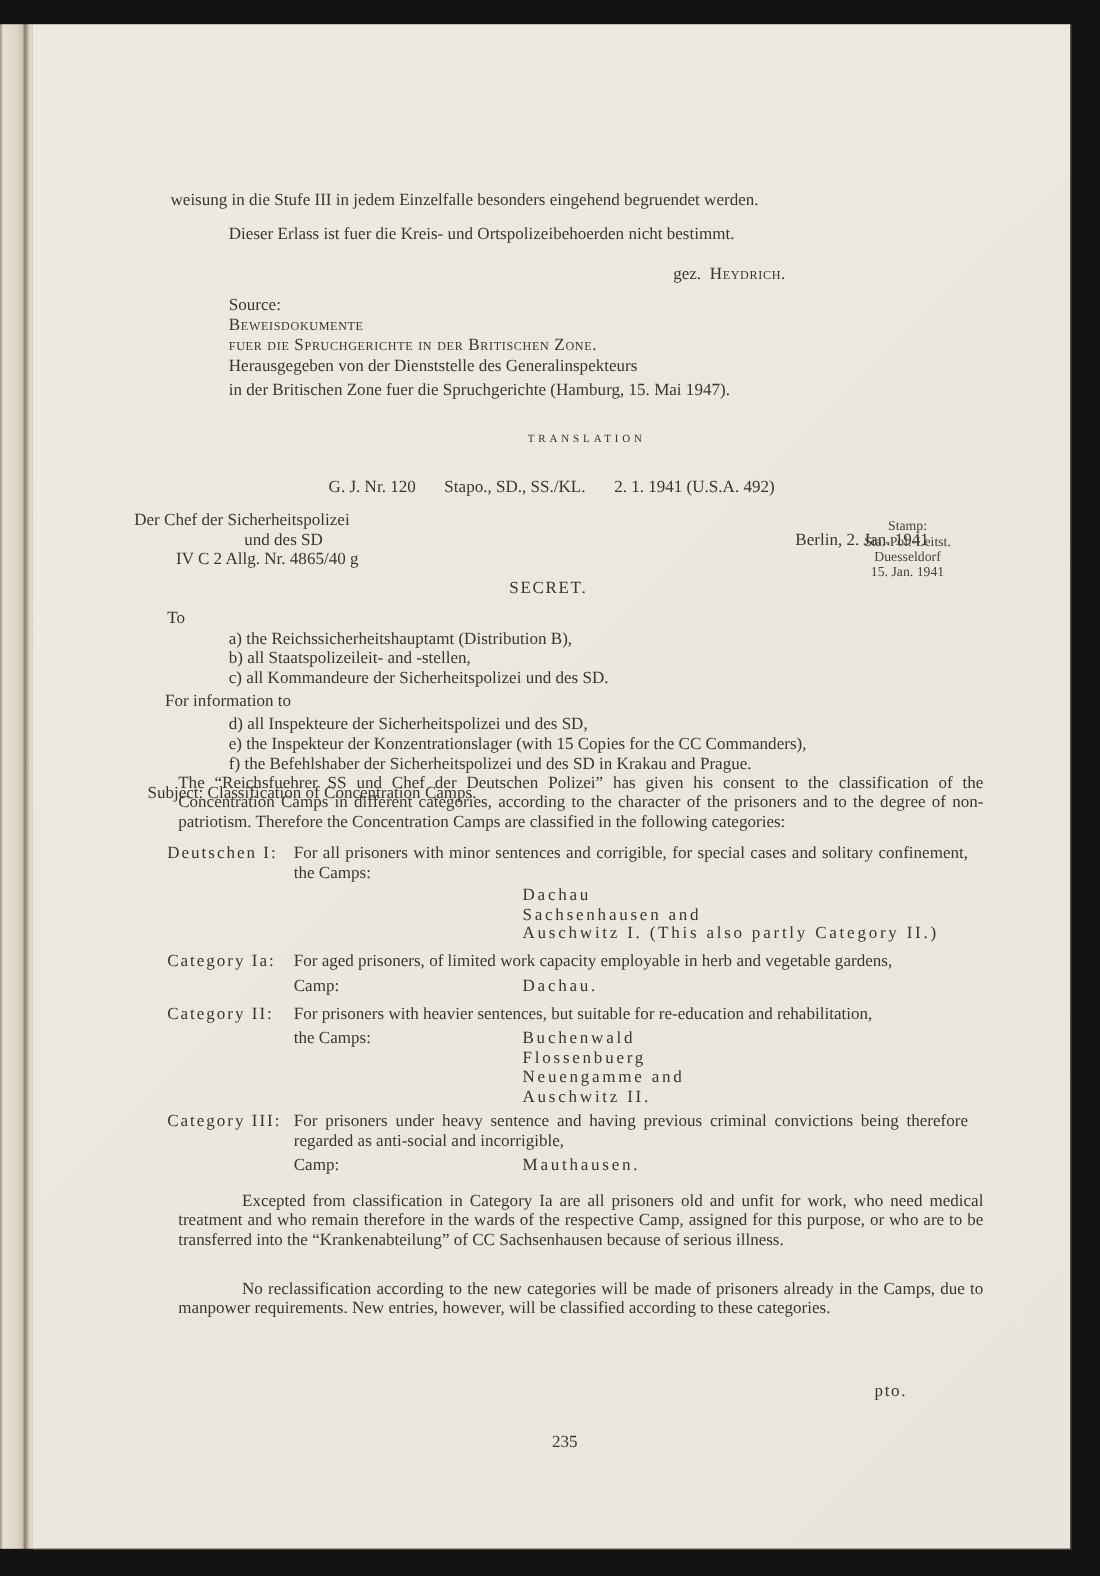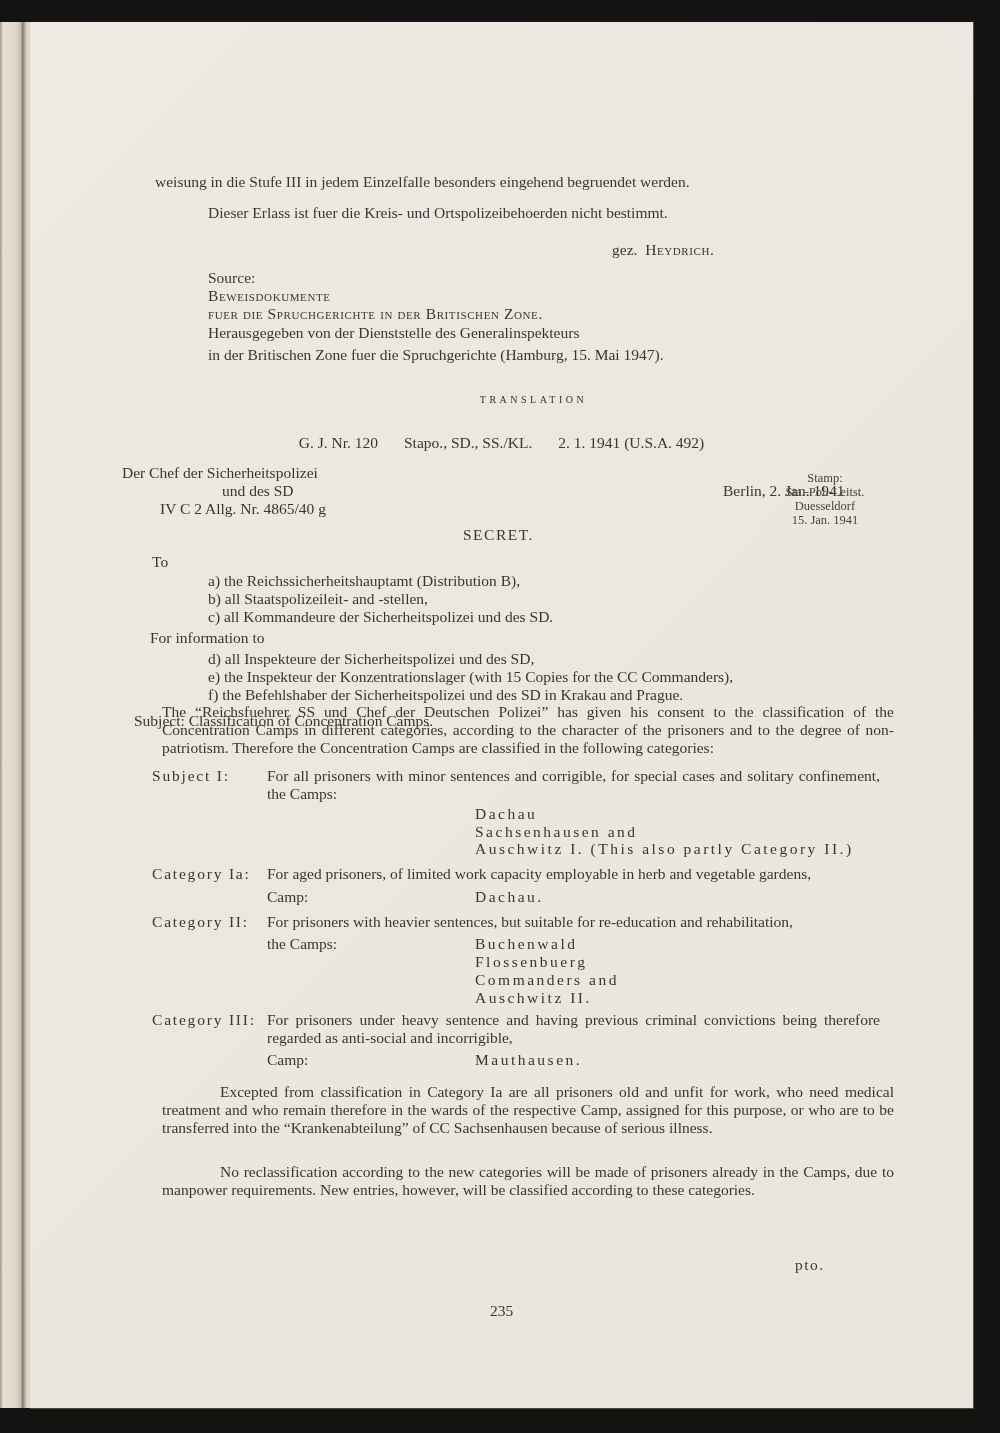--- a/index.html
+++ b/index.html
@@ -19,21 +19,21 @@
   .refpart{display:inline-block;margin:0 13px;}
   .stamp{position:absolute;left:700px;top:449px;width:190px;text-align:center;
     font-size:12.5px;line-height:14px;color:#45423b;}
   .cat{position:absolute;left:120px;width:732px;font-size:15.5px;color:#393630;}
   .cat-label{position:absolute;left:2px;top:0;letter-spacing:1.8px;white-space:nowrap;}
   .cat-desc{margin-left:117px;width:613px;text-align:justify;line-height:18px;}
   .camp{position:absolute;left:325px;letter-spacing:2.5px;white-space:nowrap;}
   .camp-sub{position:absolute;left:117px;white-space:nowrap;}
   .spaced{letter-spacing:1.5px;}
   .pagenum{position:absolute;left:0;width:943px;text-align:center;top:1280px;
-    font-size:15.5px;color:#393630;}
+    font-size:15.5px;color:#393630;padding-left:12px;}
 </style>
 </head>
 <body>
 
 <div class="scan">
   <div class="edge-strip"></div>
 
   <div class="page">
 
     <div class="t" style="left:125px;top:115px">weisung in die Stufe III in jedem Einzelfalle besonders eingehend begruendet werden.</div>
@@ -68,41 +68,41 @@
     <div class="t" style="left:120px;top:571px">For information to</div>
     <div class="t" style="left:178px;top:592px">d) all Inspekteure der Sicherheitspolizei und des SD,</div>
     <div class="t" style="left:178px;top:610px">e) the Inspekteur der Konzentrationslager (with 15 Copies for the CC Commanders),</div>
     <div class="t" style="left:178px;top:628px">f) the Befehlshaber der Sicherheitspolizei und des SD in Krakau and Prague.</div>
 
     <div class="t" style="left:104px;top:654px">Subject: Classification of Concentration Camps.</div>
 
     <div class="para" style="left:120px;top:681px;width:732px">The “Reichsfuehrer SS und Chef der Deutschen Polizei” has given his consent to the classification of the Concentration Camps in different categories, according to the character of the prisoners and to the degree of non-patriotism. Therefore the Concentration Camps are classified in the following categories:</div>
 
     <div class="cat" style="top:745px">
-      <div class="cat-label">Subject I:</div>
+      <div class="cat-label">Deutschen I:</div>
       <div class="cat-desc">For all prisoners with minor sentences and corrigible, for special cases and solitary confinement, the Camps:</div>
       <div class="camp" style="top:38px">Dachau</div>
       <div class="camp" style="top:56px">Sachsenhausen and</div>
       <div class="camp" style="top:73px">Auschwitz I. (This also partly Category II.)</div>
     </div>
 
     <div class="cat" style="top:843px">
       <div class="cat-label">Category Ia:</div>
       <div class="cat-desc" style="text-align:left">For aged prisoners, of limited work capacity employable in herb and vegetable gardens,</div>
       <div class="camp-sub" style="top:23px">Camp:</div>
       <div class="camp" style="top:23px">Dachau.</div>
     </div>
 
     <div class="cat" style="top:891px">
       <div class="cat-label">Category II:</div>
       <div class="cat-desc" style="text-align:left">For prisoners with heavier sentences, but suitable for re-education and rehabilitation,</div>
       <div class="camp-sub" style="top:22px">the Camps:</div>
       <div class="camp" style="top:22px">Buchenwald</div>
       <div class="camp" style="top:40px">Flossenbuerg</div>
-      <div class="camp" style="top:58px">Commanders and</div>
+      <div class="camp" style="top:58px">Neuengamme and</div>
       <div class="camp" style="top:76px">Auschwitz II.</div>
     </div>
 
     <div class="cat" style="top:989px">
       <div class="cat-label">Category III:</div>
       <div class="cat-desc">For prisoners under heavy sentence and having previous criminal convictions being therefore regarded as anti-social and incorrigible,</div>
       <div class="camp-sub" style="top:40px">Camp:</div>
       <div class="camp" style="top:40px">Mauthausen.</div>
     </div>
 

